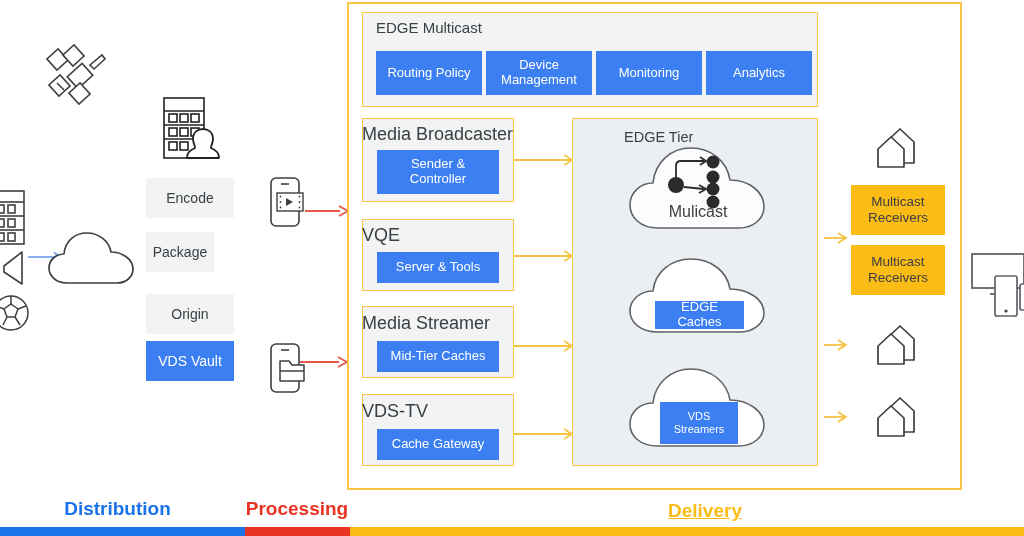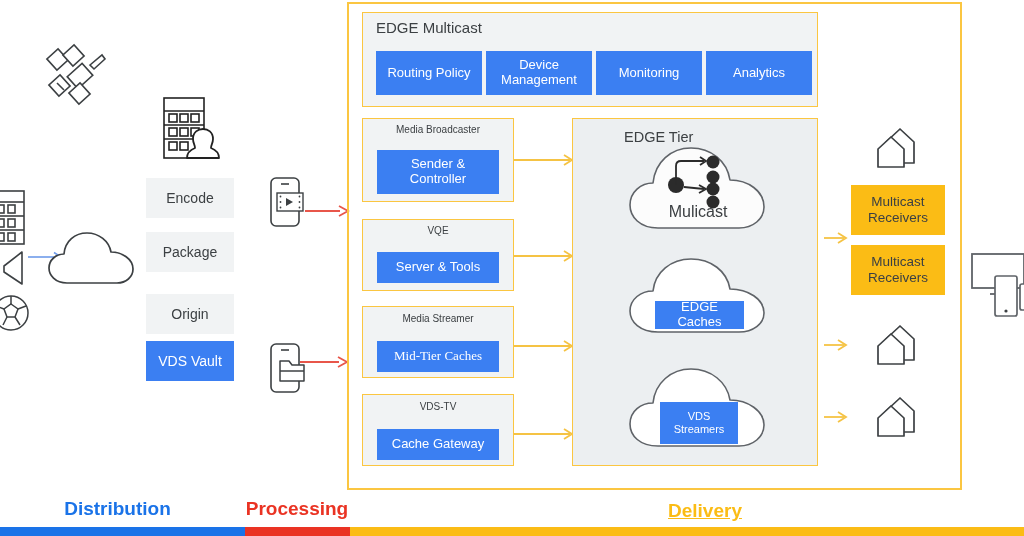--- a/index.html
+++ b/index.html
@@ -32,21 +32,21 @@
   .outer-yellow{
     border:2px solid #fbc641;box-sizing:border-box;background:transparent;
   }
   .panel-grey{
     background:#f1f3f4;border:1.5px solid #fbc641;box-sizing:border-box;
   }
   .panel-edge{
     background:#eceff1;border:1.5px solid #fbc641;box-sizing:border-box;
   }
   .panel-title{
-    text-align:center;font-size:10px;color:#3c4043;
+    text-align:left;font-size:18px;color:#3c4043;
   }
   .edge-title{
     font-size:14.5px;color:#3c4043;
   }
 
   
   .legend-label{
     position:absolute;font-size:19px;font-weight:bold;text-align:center;
   }
   .bar{position:absolute;height:9px;bottom:0;}
@@ -138,21 +138,21 @@
     <g stroke="#222" stroke-width="1.8" fill="#fff" stroke-linejoin="round">
       <path d="M33 44 C33 37 38 34 43 34 C48 34 53 37 53 44 C53 48 51 50 51 53
                C56 55 59 58 59 63 L27 63 C27 58 30 55 35 53 C35 50 33 48 33 44 Z"></path>
     </g>
   </svg>
 </div>
 
 <div class="abs grey-box" style="left:146px;top:178px;width:88px;height:40px;">
   <span>Encode</span>
 </div>
-<div class="abs grey-box" style="left:146px;top:232px;width:88px;height:40px;">
+<div class="abs grey-box" style="left:146px;top:232px;width:68px;height:40px;">
   <span>Package</span>
 </div>
 <div class="abs grey-box" style="left:146px;top:294px;width:88px;height:40px;">
   <span>Origin</span>
 </div>
 <div class="abs blue-box" style="left:146px;top:341px;width:88px;height:40px;font-size:14px;">
   <span>VDS Vault</span>
 </div>
 
 <div class="abs" style="left:270px;top:176px;width:38px;height:52px;">
@@ -227,21 +227,21 @@
 </div>
 
 <div class="abs panel-grey" style="left:362px;top:219px;width:152px;height:72px;"></div>
 <div class="abs panel-title" style="left:362px;top:225px;width:152px;">VQE</div>
 <div class="abs blue-box" style="left:377px;top:252px;width:122px;height:31px;">
   <span>Server &amp; Tools</span>
 </div>
 
 <div class="abs panel-grey" style="left:362px;top:306px;width:152px;height:72px;"></div>
 <div class="abs panel-title" style="left:362px;top:313px;width:152px;">Media Streamer</div>
-<div class="abs blue-box" style="left:377px;top:341px;width:122px;height:31px;font-family:Liberation Serif, serif;">
+<div class="abs blue-box" style="left:377px;top:341px;width:122px;height:31px;">
   <span>Mid-Tier Caches</span>
 </div>
 
 <div class="abs panel-grey" style="left:362px;top:394px;width:152px;height:72px;"></div>
 <div class="abs panel-title" style="left:362px;top:401px;width:152px;">VDS-TV</div>
 <div class="abs blue-box" style="left:377px;top:429px;width:122px;height:31px;">
   <span>Cache Gateway</span>
 </div>
 
 <div class="abs" style="left:510px;top:110px;width:70px;height:360px;">

